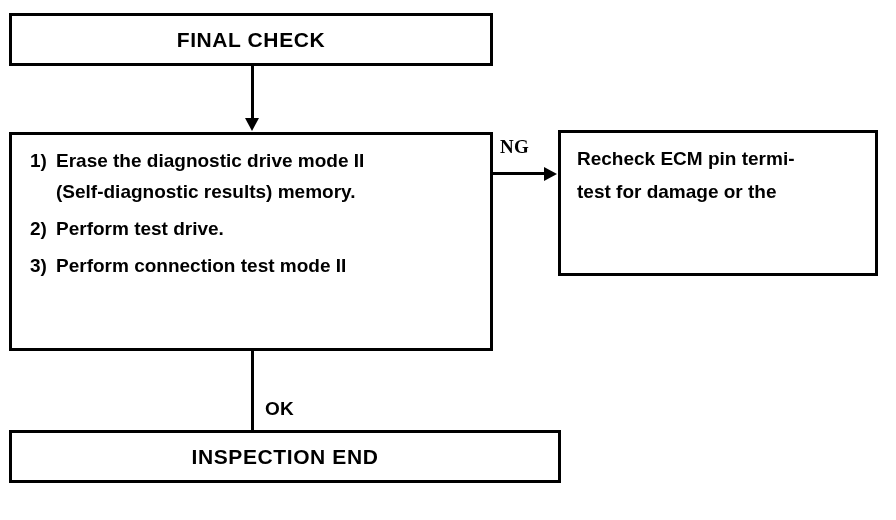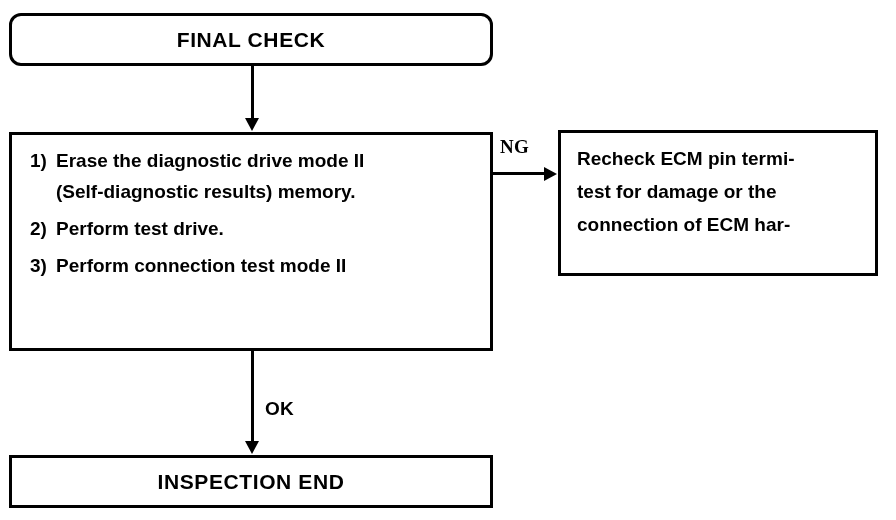--- a/index.html
+++ b/index.html
@@ -32,21 +32,20 @@
     font-weight: bold;
     letter-spacing: 0.6px;
     white-space: nowrap;
   }
   
   #box-final-check {
     left: 9px;
     top: 13px;
     width: 484px;
     height: 53px;
-    border-radius: 12px;
   }
   
   #box-process {
     left: 9px;
     top: 132px;
     width: 484px;
     height: 219px;
   }
   .steps {
     position: absolute;
@@ -90,22 +89,22 @@
   }
   .recheck-line {
     font-size: 19px;
     font-weight: bold;
     line-height: 33px;
     white-space: nowrap;
   }
   
   #box-inspection-end {
     left: 9px;
-    top: 455px;
-    width: 484px;
+    top: 430px;
+    width: 552px;
     height: 53px;
   }
   
   .vline {
     position: absolute;
     width: 3px;
     background: #000000;
   }
   .hline {
     position: absolute;
@@ -214,21 +213,20 @@
   </div>
 
   <div class="hline" id="conn-ng-hline"></div>
   <div class="arrowhead-right" id="conn-ng-arrowhead"></div>
   <span class="edge-label" id="label-ng">NG</span>
 
   <div class="box" id="box-recheck">
     <div class="recheck-lines">
       <div class="recheck-line">Recheck ECM pin termi-</div>
       <div class="recheck-line">test for damage or the</div>
-      <div class="recheck-line">connection of ECM har-</div>
     </div>
   </div>
 
   <div class="vline" id="conn-bottom-vline"></div>
   <div class="arrowhead-down" id="conn-bottom-arrowhead"></div>
   <span class="edge-label" id="label-ok">OK</span>
 
   <div class="box box-centered" id="box-inspection-end">
     <span class="heading-text">INSPECTION END</span>
   </div>

